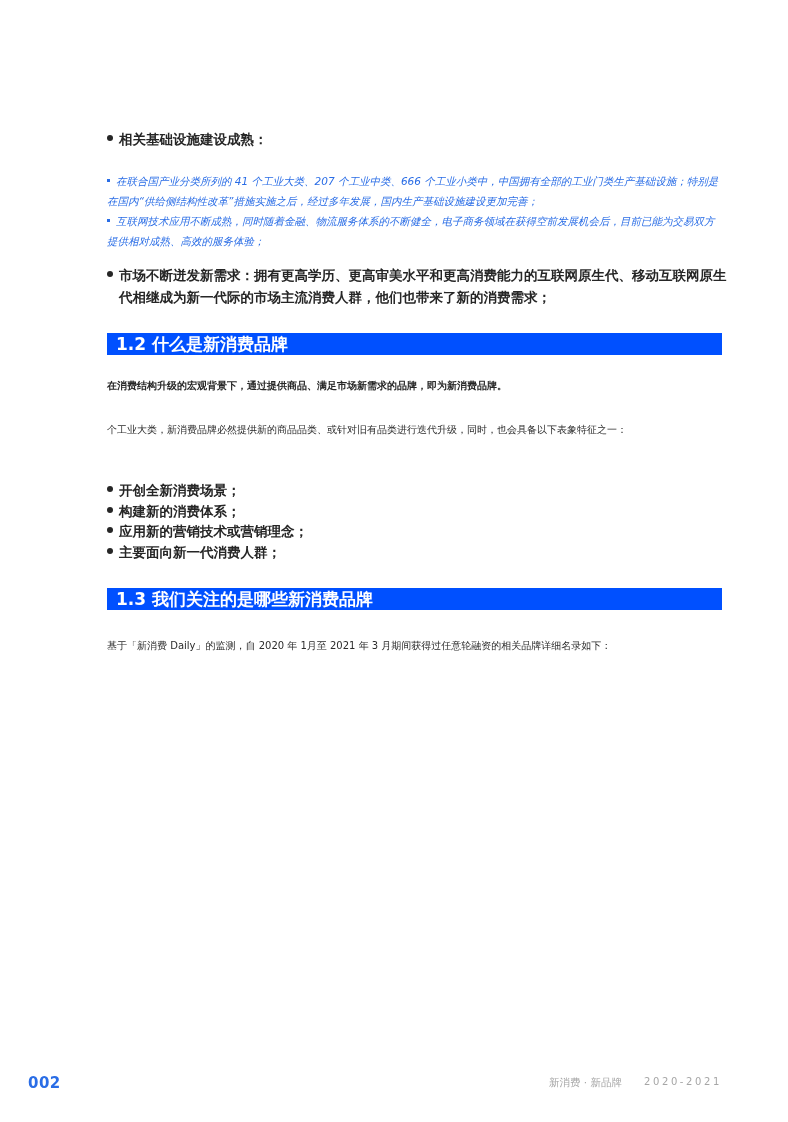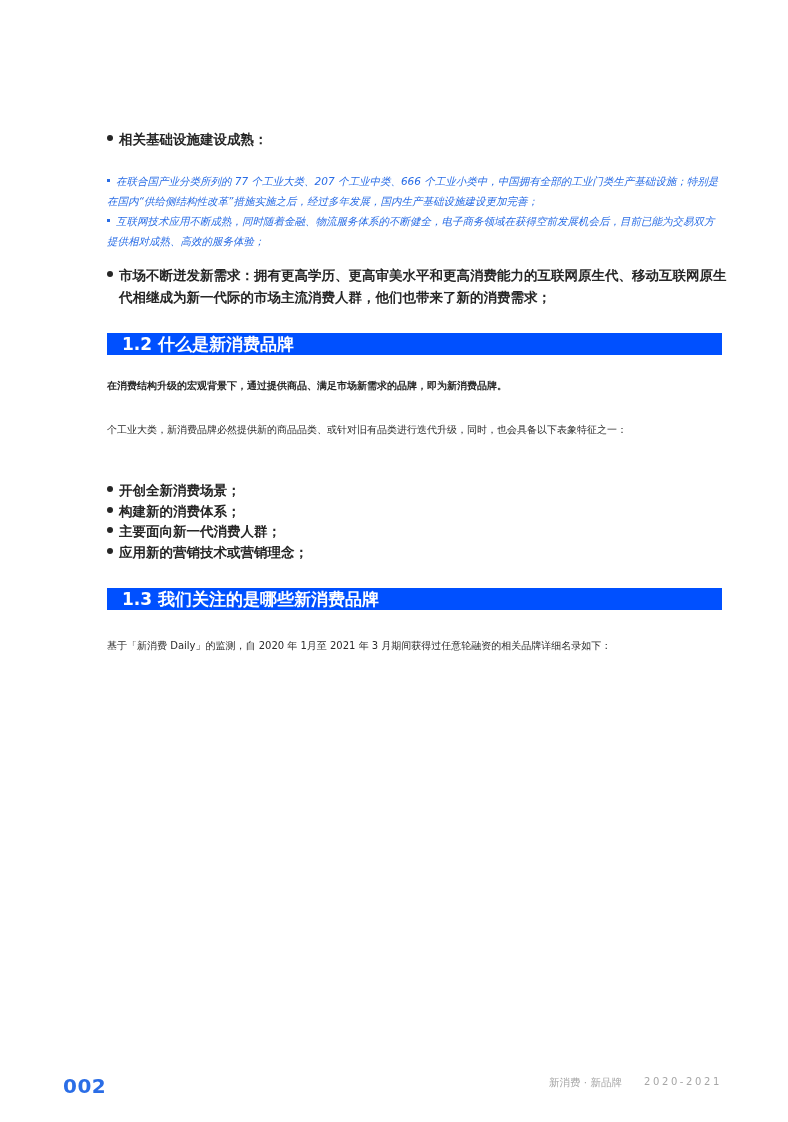--- a/index.html
+++ b/index.html
@@ -57,44 +57,43 @@
     .section-bar {
       position: absolute;
       left: 107px;
       width: 615px;
       height: 22px;
       background: #0050ff;
       color: #ffffff;
       font-size: 17px;
       font-weight: bold;
       line-height: 22px;
-      padding-left: 15px;
+      padding-left: 9px;
       box-sizing: border-box;
       white-space: nowrap;
     }
     .para {
       font-size: 10px;
       line-height: 23px;
       color: #2b2b2b;
     }
     .para.bold { font-weight: bold; color: #262626; }
     .list-item {
       font-size: 13.5px;
       font-weight: bold;
       line-height: 20.5px;
       color: #262626;
     }
     .footer-page {
       position: absolute;
       left: 28px; top: 1074px;
-      font-size: 20px;
+      font-size: 15px;
       font-weight: bold;
       color: #2a6de6;
       letter-spacing: 0.5px;
-      margin-left: 35px;
     }
     .footer-title {
       position: absolute;
       left: 549px; top: 1076px;
       font-size: 10.5px;
       color: #a6a6a6;
     }
     .footer-year {
       position: absolute;
       left: 644px; top: 1076px;
@@ -107,42 +106,42 @@
 <body>
 
 <div class="page">
 
   <div class="block bullet-heading" style="top:128px;">
     <span class="bullet-dot"></span><span>相关基础设施建设成熟：</span>
   </div>
 
   <div class="block blue-note" style="top:171px;">
     <div class="note">
-      <span class="sq"></span><span>在联合国产业分类所列的 77 个工业大类、207 个工业中类、666 个工业小类中，中国拥有全部的工业门类生产基础设施；特别是在国内“供给侧结构性改革”措施实施之后，经过多年发展，国内生产基础设施建设更加完善；</span>
+      <span class="sq"></span><span>在联合国产业分类所列的 41 个工业大类、207 个工业中类、666 个工业小类中，中国拥有全部的工业门类生产基础设施；特别是在国内“供给侧结构性改革”措施实施之后，经过多年发展，国内生产基础设施建设更加完善；</span>
     </div>
     <div class="note">
       <span class="sq"></span><span>互联网技术应用不断成熟，同时随着金融、物流服务体系的不断健全，电子商务领域在获得空前发展机会后，目前已能为交易双方提供相对成熟、高效的服务体验；</span>
     </div>
   </div>
 
   <div class="block bullet-heading hang" style="top:264px; line-height:22px;">
     <span class="bullet-dot"></span><span>市场不断迸发新需求：拥有更高学历、更高审美水平和更高消费能力的互联网原生代、移动互联网原生代相继成为新一代际的市场主流消费人群，他们也带来了新的消费需求；</span>
   </div>
 
   <div class="section-bar" style="top:333px;">1.2 什么是新消费品牌</div>
 
   <div class="block para bold" style="top:374px;">在消费结构升级的宏观背景下，通过提供商品、满足市场新需求的品牌，即为新消费品牌。</div>
 
   <div class="block para" style="top:418px;">个工业大类，新消费品牌必然提供新的商品品类、或针对旧有品类进行迭代升级，同时，也会具备以下表象特征之一：</div>
 
   <div class="block" style="top:480px;">
     <div class="list-item"><span class="bullet-dot"></span><span>开创全新消费场景；</span></div>
     <div class="list-item"><span class="bullet-dot"></span><span>构建新的消费体系；</span></div>
+    <div class="list-item"><span class="bullet-dot"></span><span>应用新的营销技术或营销理念；</span></div>
     <div class="list-item"><span class="bullet-dot"></span><span>主要面向新一代消费人群；</span></div>
-    <div class="list-item"><span class="bullet-dot"></span><span>应用新的营销技术或营销理念；</span></div>
   </div>
 
   <div class="section-bar" style="top:588px;">1.3 我们关注的是哪些新消费品牌</div>
 
   <div class="block para" style="top:634px;">基于「新消费 Daily」的监测，自 2020 年 1月至 2021 年 3 月期间获得过任意轮融资的相关品牌详细名录如下：</div>
 
   <div class="footer-page">002</div>
   <div class="footer-title">新消费 · 新品牌</div>
   <div class="footer-year">2020-2021</div>
 

